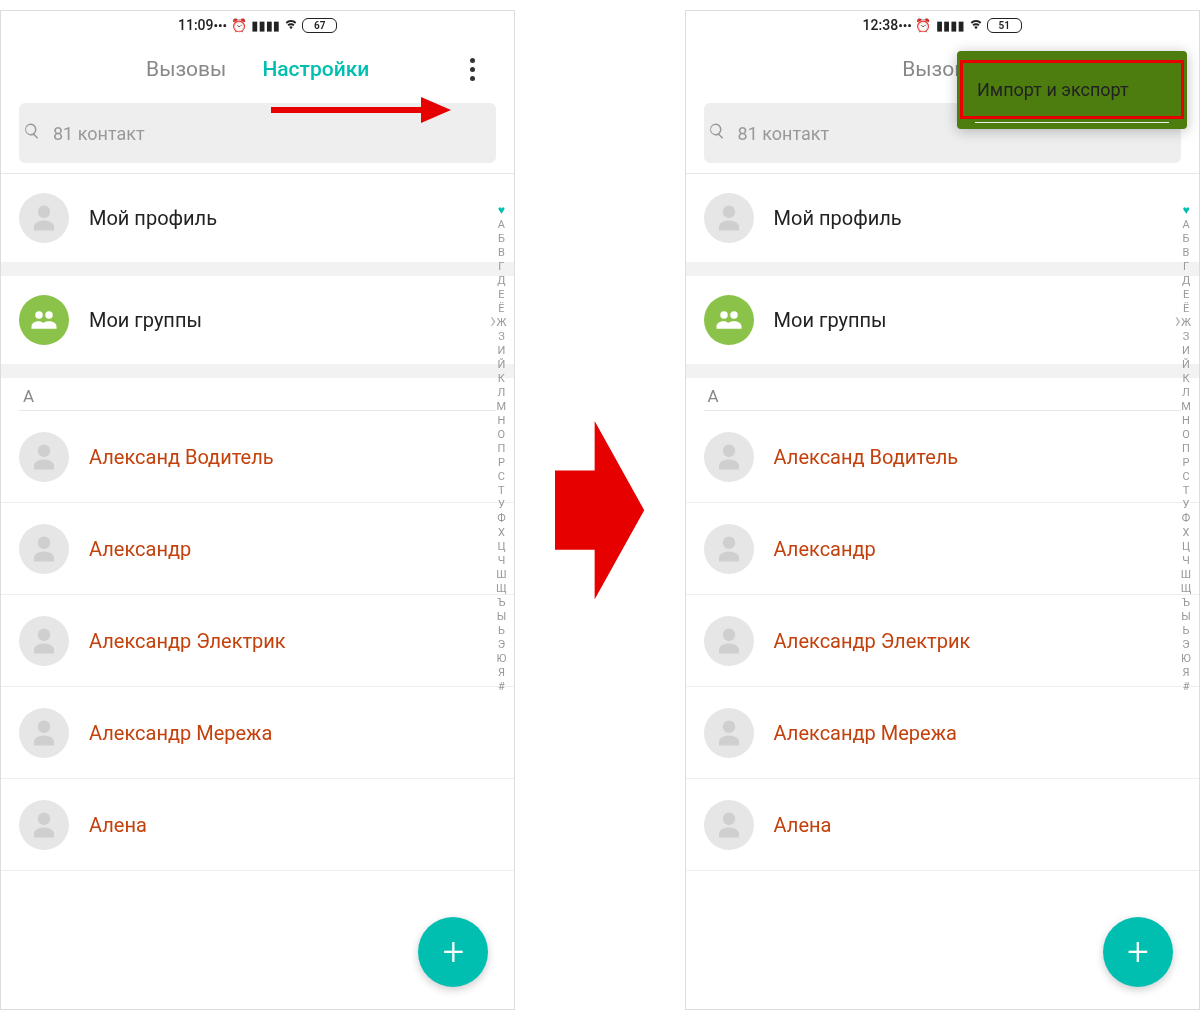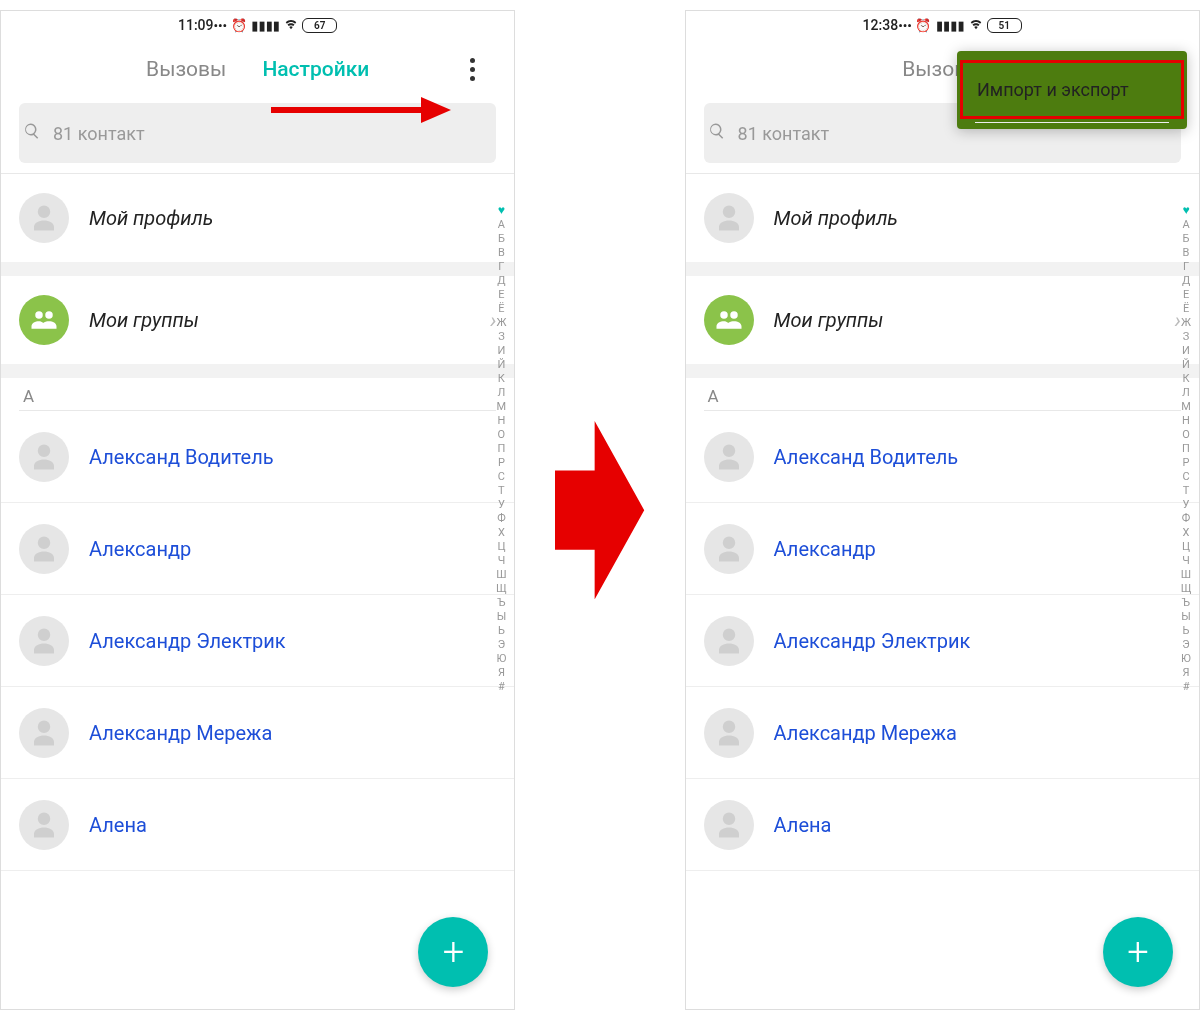--- a/index.html
+++ b/index.html
@@ -90,21 +90,21 @@
   .thin-divider { height: 1px; background: #e8e8e8; }
   .gap-strip { height: 14px; background: #f2f2f2; }
   .row {
     display: flex;
     align-items: center;
     height: 88px;
     padding: 0 18px;
     position: relative;
     border-bottom: 1px solid #eee;
   }
-  .row.none-border { border-bottom: none; font-style: italic; }
+  .row.none-border { border-bottom: none; }
   .avatar {
     width: 50px; height: 50px; border-radius: 50%;
     background: #e6e6e6;
     margin-right: 20px;
     display: flex; align-items: center; justify-content: center;
   }
   .avatar svg { width: 30px; height: 30px; }
   .avatar.green { background: #8bc34a; }
   .row-label { font-size: 20px; color: #222; }
   .chev { position: absolute; right: 18px; color: #bbb; font-size: 22px; }
@@ -113,21 +113,21 @@
     font-size: 17px;
     color: #888;
   }
   .contact-row {
     display: flex;
     align-items: center;
     height: 92px;
     padding: 0 18px;
     border-bottom: 1px solid #eee;
   }
-  .contact-name { font-size: 20px; color: #1d4ed8; }
+  .contact-name { font-size: 20px; color: #c2410c; }
   .index {
     position: absolute;
     right: 4px;
     top: 192px;
     bottom: 60px;
     width: 18px;
     display: flex;
     flex-direction: column;
     align-items: center;
     justify-content: flex-start;

